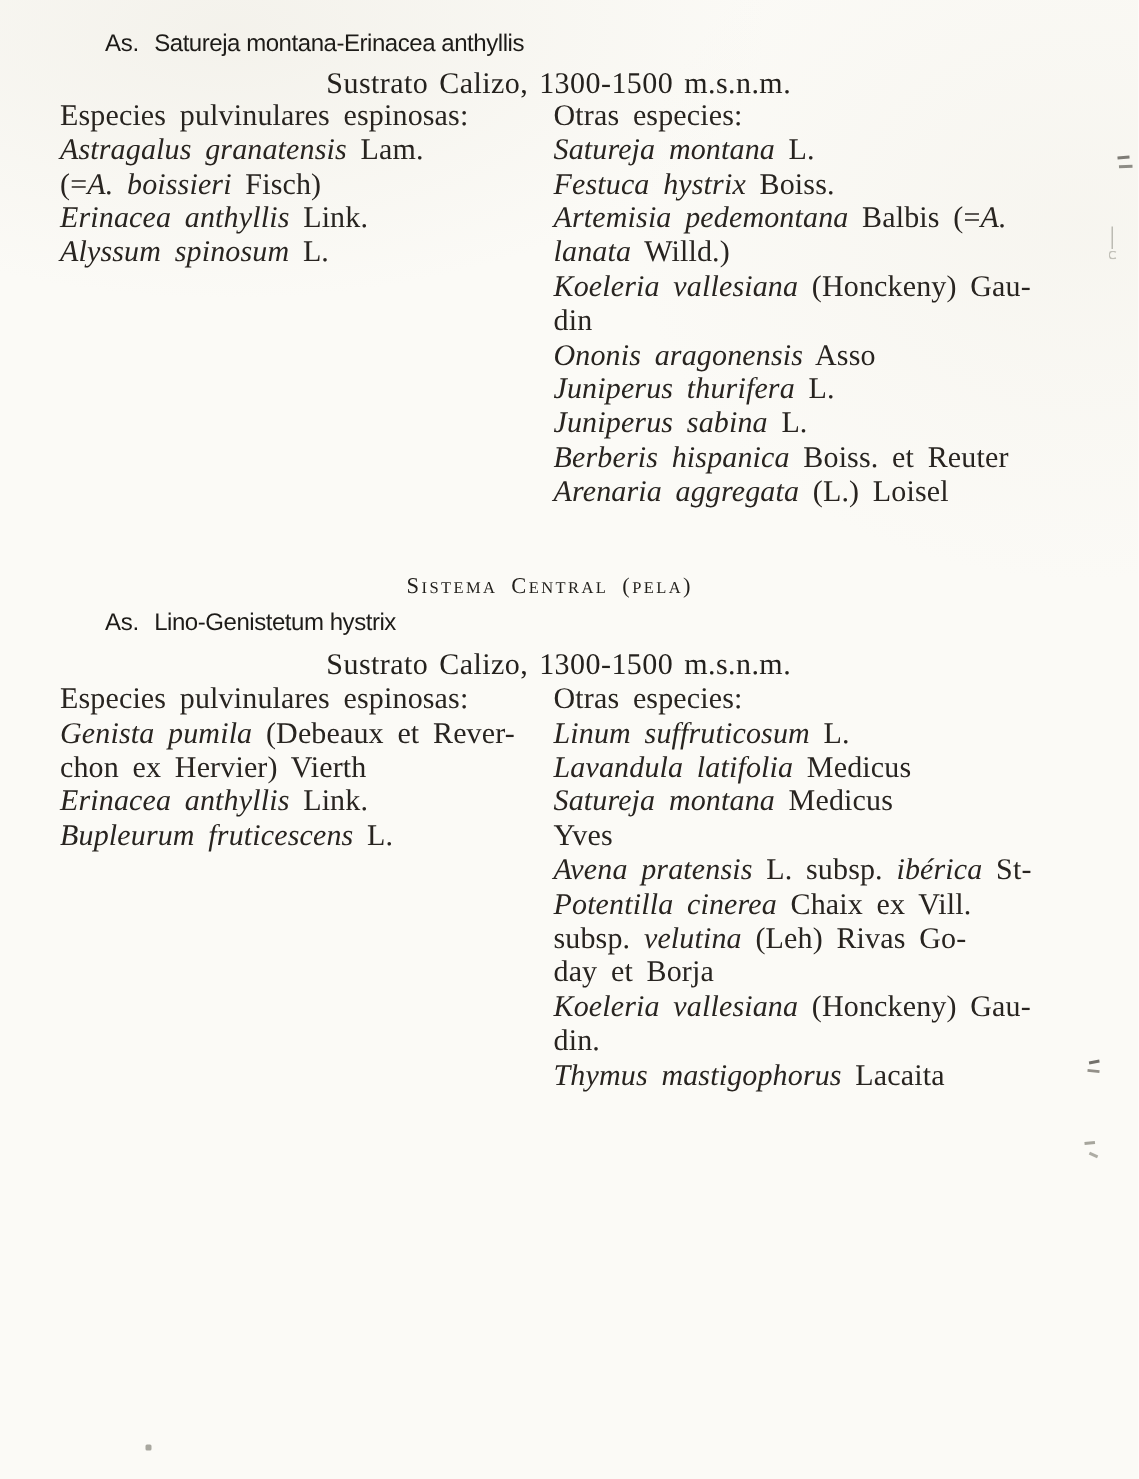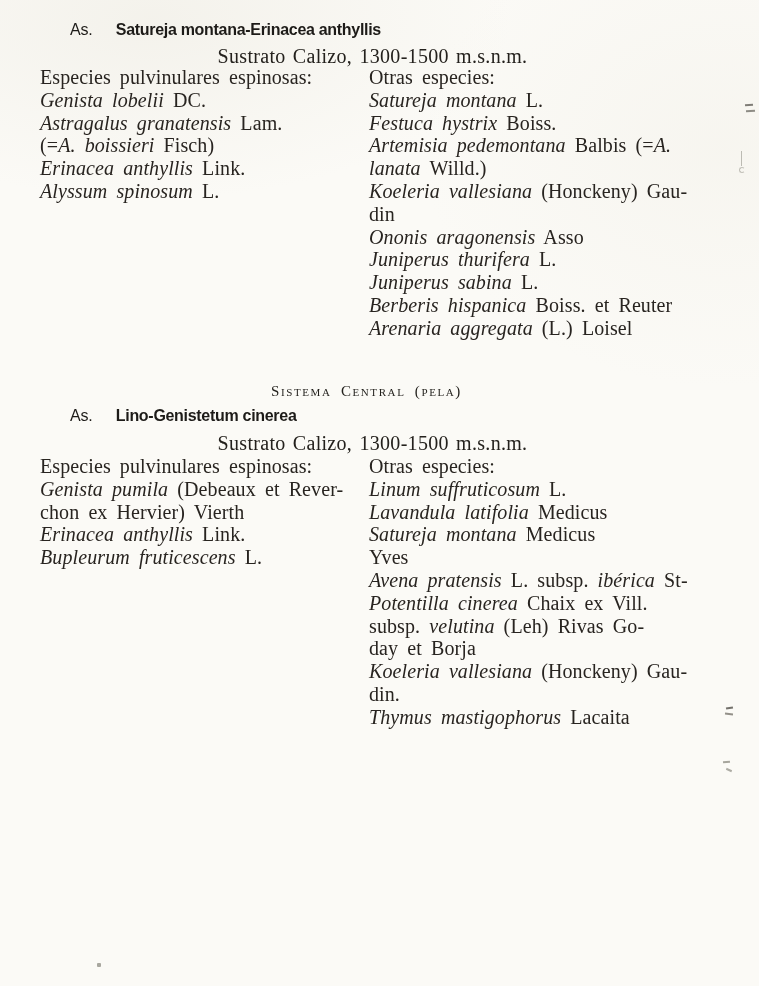--- a/index.html
+++ b/index.html
@@ -18,21 +18,21 @@
       #fbfaf6;
     color:#26231f;
   }
   
   .as-line{
     position:absolute;left:70px;
     font-family:"Liberation Sans", sans-serif;
     font-size:16px;letter-spacing:-0.2px;
     color:#1d1b18;white-space:nowrap;
   }
-  .as-line .assoc{font-weight:bold;margin-left:19px;letter-spacing:-0.3px;}
+  .as-line .assoc{font-weight:normal;margin-left:6px;letter-spacing:-0.3px;}
   .substrate{
     position:absolute;left:0;right:14px;
     text-align:center;
     font-size:20px;letter-spacing:0.3px;word-spacing:2px;
     color:#24211d;white-space:nowrap;
   }
   .system-heading{
     position:absolute;left:0;right:26px;
     text-align:center;
     font-variant:small-caps;
@@ -72,21 +72,20 @@
 
   <div class="as-line" style="top:21px;">
     <span>As.</span>
     <span class="assoc">Satureja montana-Erinacea anthyllis</span>
   </div>
 
   <div class="substrate" style="top:45px;">Sustrato Calizo, 1300-1500 m.s.n.m.</div>
 
   <div class="col col-left" style="top:66px;">
       <div class="tl"><span class="r">Especies pulvinulares espinosas:</span></div>
-      <div class="tl"><span class="i">Genista lobelii</span><span class="r"> DC.</span></div>
       <div class="tl"><span class="i">Astragalus granatensis</span><span class="r"> Lam.</span></div>
       <div class="tl"><span class="r">(=</span><span class="i">A. boissieri</span><span class="r"> Fisch)</span></div>
       <div class="tl"><span class="i">Erinacea anthyllis</span><span class="r"> Link.</span></div>
       <div class="tl"><span class="i">Alyssum spinosum</span><span class="r"> L.</span></div>
     </div>
   <div class="col col-right" style="top:66px;">
       <div class="tl"><span class="r">Otras especies:</span></div>
       <div class="tl"><span class="i">Satureja montana</span><span class="r"> L.</span></div>
       <div class="tl"><span class="i">Festuca hystrix</span><span class="r"> Boiss.</span></div>
       <div class="tl"><span class="i">Artemisia pedemontana</span><span class="r"> Balbis (=</span><span class="i">A.</span></div>
@@ -97,21 +96,21 @@
       <div class="tl"><span class="i">Juniperus thurifera</span><span class="r"> L.</span></div>
       <div class="tl"><span class="i">Juniperus sabina</span><span class="r"> L.</span></div>
       <div class="tl"><span class="i">Berberis hispanica</span><span class="r"> Boiss. et Reuter</span></div>
       <div class="tl"><span class="i">Arenaria aggregata</span><span class="r"> (L.) Loisel</span></div>
     </div>
 
   <div class="system-heading" style="top:383px;">Sistema Central (pela)</div>
 
   <div class="as-line" style="top:407px;">
     <span>As.</span>
-    <span class="assoc">Lino-Genistetum cinerea</span>
+    <span class="assoc">Lino-Genistetum hystrix</span>
   </div>
 
   <div class="substrate" style="top:432px;">Sustrato Calizo, 1300-1500 m.s.n.m.</div>
 
   <div class="col col-left" style="top:455px;">
       <div class="tl"><span class="r">Especies pulvinulares espinosas:</span></div>
       <div class="tl"><span class="i">Genista pumila</span><span class="r"> (Debeaux et Rever-</span></div>
       <div class="tl"><span class="r">chon ex Hervier) Vierth</span></div>
       <div class="tl"><span class="i">Erinacea anthyllis</span><span class="r"> Link.</span></div>
       <div class="tl"><span class="i">Bupleurum fruticescens</span><span class="r"> L.</span></div>

